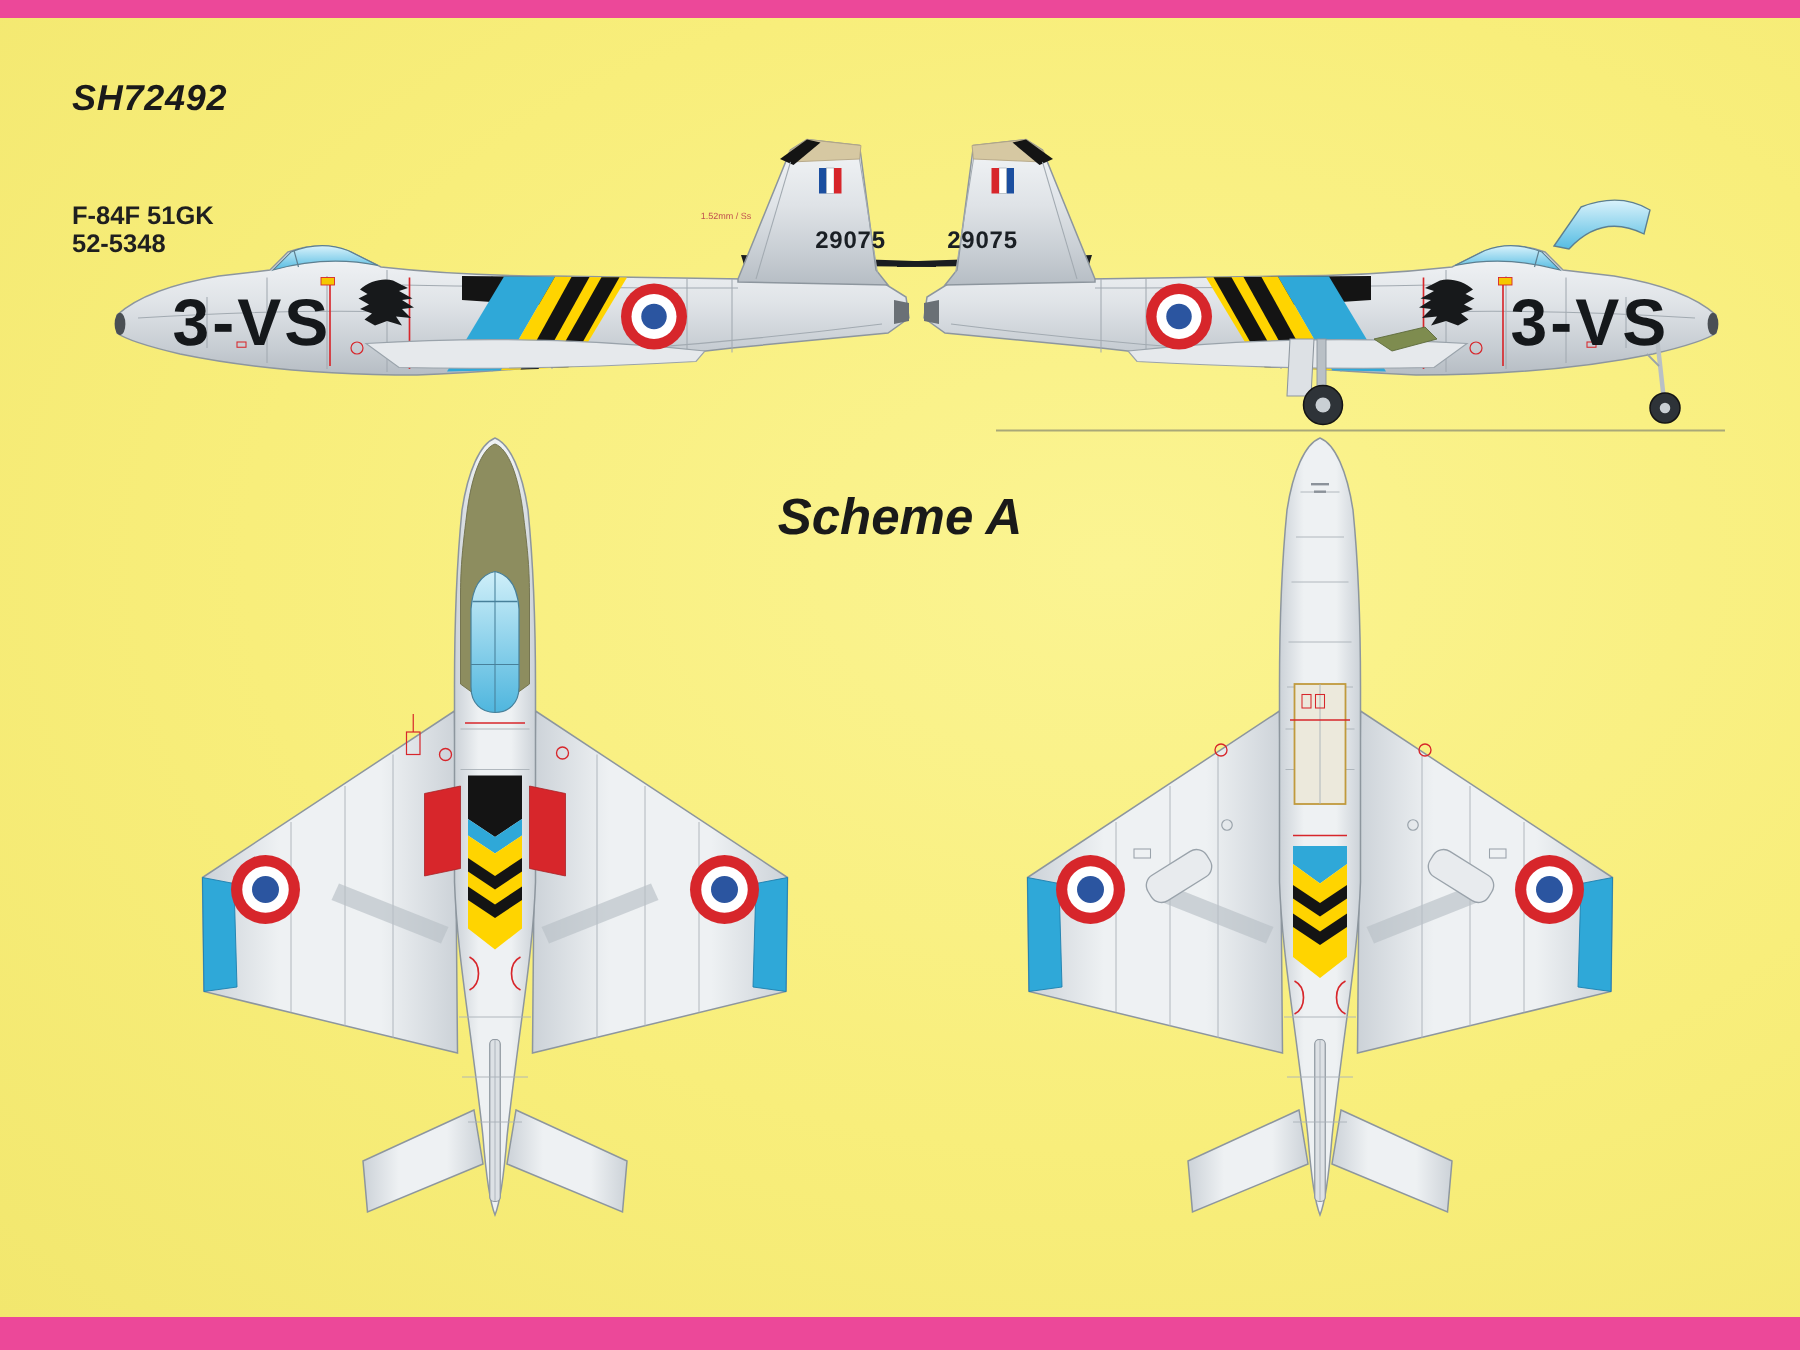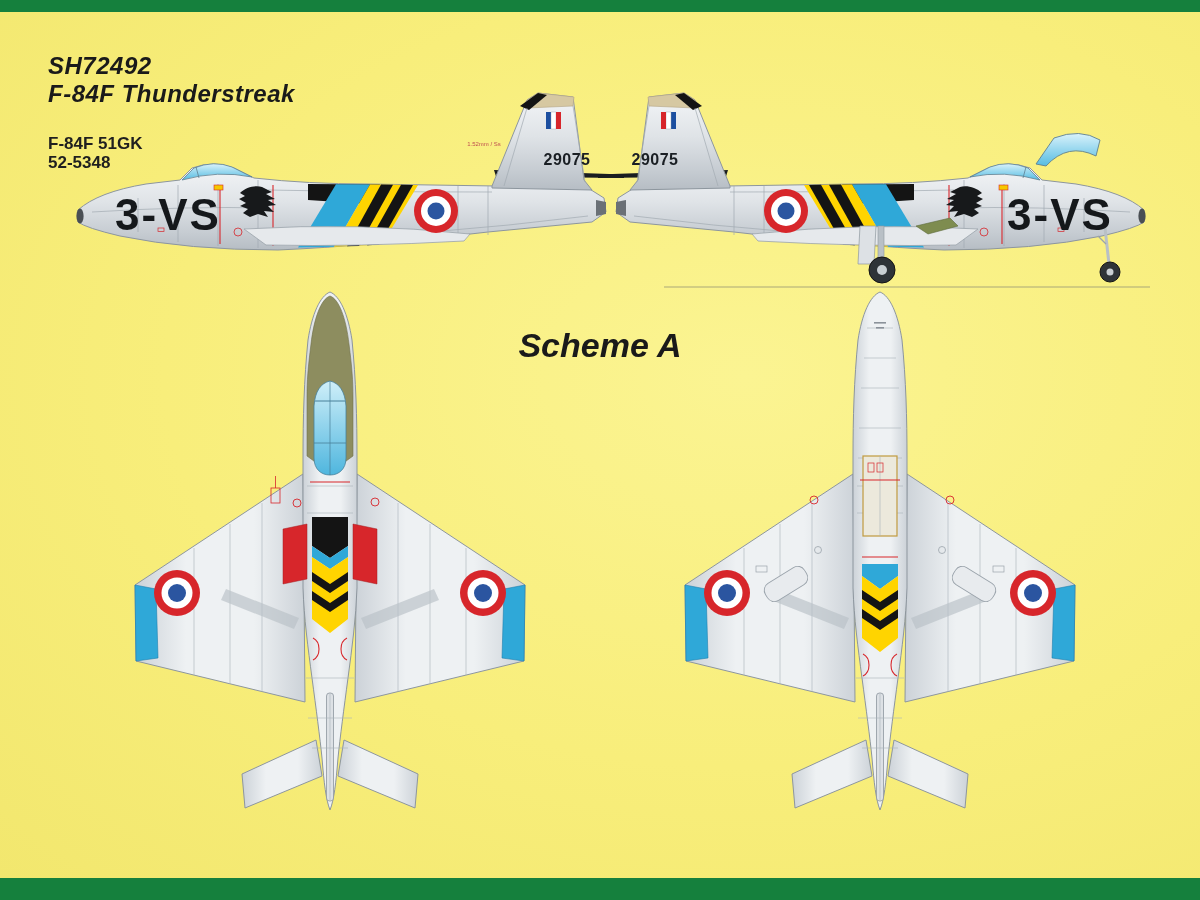--- a/index.html
+++ b/index.html
@@ -1,17 +1,17 @@
 <!DOCTYPE html>
 <html><head>
 <meta charset="utf-8">
 <style>
   html,body{margin:0;padding:0;}
   body{width:1200px;height:900px;background:#ffffff;font-family:"Liberation Sans",sans-serif;}
-  .page{position:relative;width:1200px;height:900px;background:#15803d;overflow:hidden;}
+  .page{position:relative;width:1200px;height:900px;background:#ec4899;overflow:hidden;}
   .sheet{position:absolute;left:0;right:0;top:12px;bottom:22px;
          background:radial-gradient(ellipse at 62% 42%, #fbf492 0%, #f8ee7b 55%, #f2e76e 100%);}
   .hdr{position:absolute;left:48px;top:52px;color:#1a1a1a;}
   .hdr .t{font-size:24px;font-weight:700;font-style:italic;line-height:28px;letter-spacing:.5px;}
   .sub{position:absolute;left:48px;top:134px;color:#1f1f1f;font-size:17px;line-height:19px;font-weight:bold;}
   .scheme{position:absolute;left:450px;top:326px;width:300px;text-align:center;
           font-size:34px;font-weight:700;font-style:italic;color:#1a1a1a;}
   .view{position:absolute;}
   svg text{font-family:"Liberation Sans",sans-serif;}
   .code{font-weight:700;font-size:44px;fill:#15181b;letter-spacing:2px;}
@@ -169,21 +169,20 @@
           <circle cx="365" cy="305" r="23" fill="#d7262b"></circle>
             <circle cx="365" cy="305" r="15.5" fill="#ffffff"></circle>
           <circle cx="365" cy="305" r="9" fill="#2b55a0"></circle>
         </g>
       </g>
     </defs>
   </svg>
 
   <div class="hdr">
     <div class="t">SH72492</div>
-    <div class="t">F-84F Thunderstreak</div>
   </div>
   <div class="sub">
     <div>F-84F 51GK</div>
     <div>52-5348</div>
   </div>
   <div class="scheme">Scheme A</div>
 
   <svg class="view" style="left:68px;top:80px" width="556" height="215" viewBox="0 0 556 215">
     <use href="#airframeL"></use>
     <text x="100" y="150" text-anchor="middle" class="code">3-VS</text>

